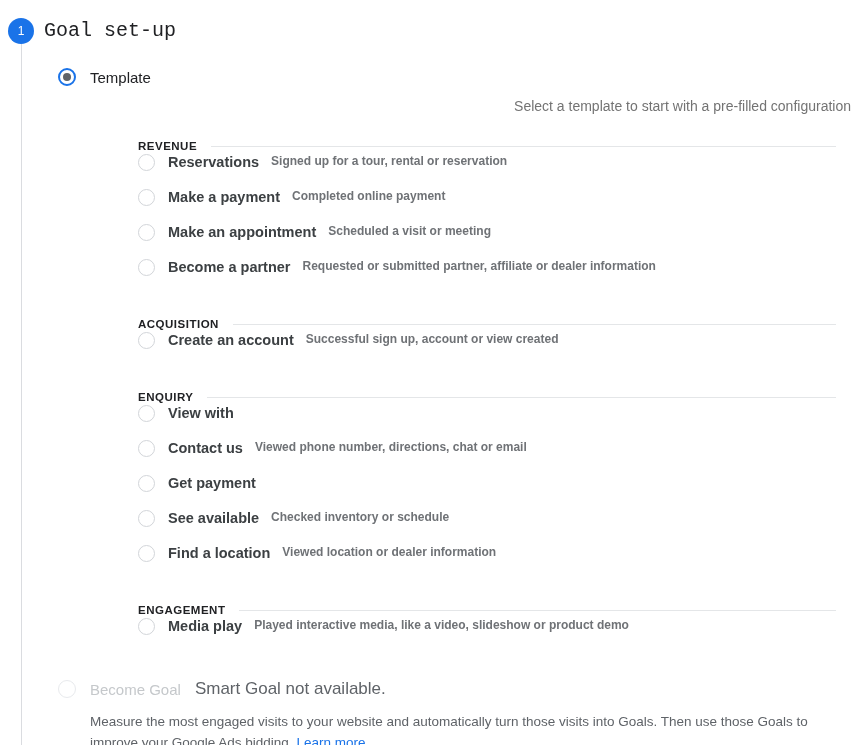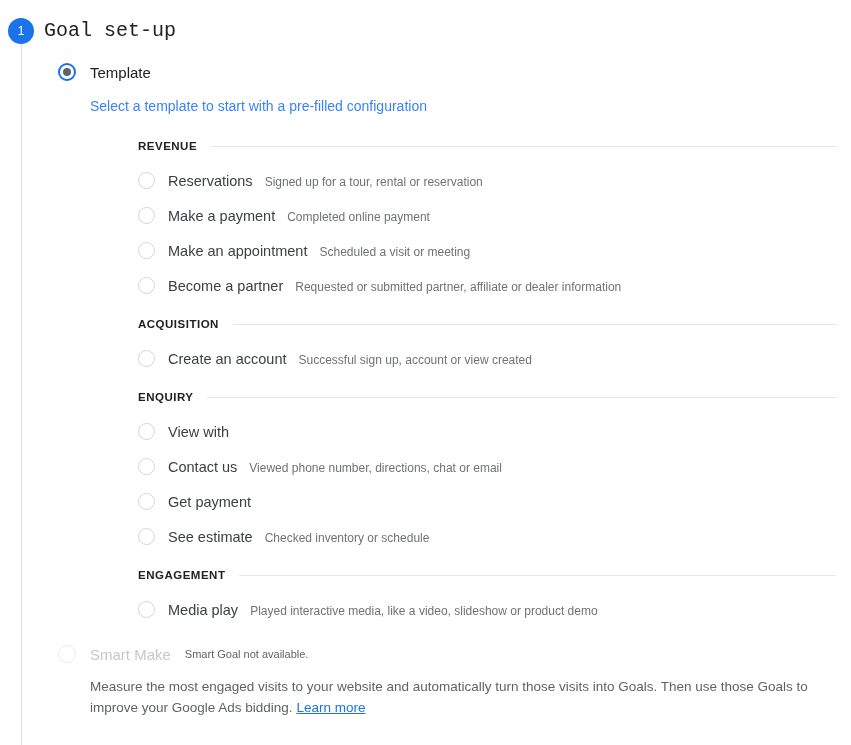--- a/index.html
+++ b/index.html
@@ -63,21 +63,21 @@
   .content {
     position: absolute;
     left: 58px;
     top: 58px;
     width: 793px;
   }
 
   
   .option-row {
     display: flex;
-    align-items: center;
+    align-items: flex-end;
     height: 28px;
   }
   .radio {
     width: 18px;
     height: 18px;
     min-width: 18px;
     border-radius: 50%;
     border: 2px solid #bdc1c6;
     box-sizing: border-box;
     position: relative;
@@ -108,22 +108,23 @@
   }
   .option-label {
     margin-left: 14px;
     font-size: 15px;
     color: #202124;
   }
   .helper-text {
     margin-top: 10px;
     margin-left: 32px;
     font-size: 14px;
-    color: #3b82f6;
+    color: #737373;
     line-height: 20px;
+    text-align: right;
   }
 
   
   .groups {
     margin-top: 22px;
     margin-left: 64px;
     width: 714px;
   }
   .group {
     margin-bottom: 22px;
@@ -142,23 +143,24 @@
     padding-left: 16px;
   }
   .group-rule {
     flex: 1;
     height: 1px;
     background: #e4e6e8;
     margin-left: 14px;
   }
   .tpl-row {
     display: flex;
-    align-items: flex-end;
+    align-items: flex-start;
     height: 35px;
     margin-left: 16px;
+    font-weight: bold;
   }
   .tpl-label {
     margin-left: 13px;
     font-size: 14.5px;
     color: #3c4043;
     white-space: nowrap;
   }
   .tpl-desc {
     margin-left: 12px;
     font-size: 12px;
@@ -174,21 +176,21 @@
     margin-top: 6px;
   }
   .smart-label {
     margin-left: 14px;
     font-size: 15px;
     color: #c5c8cb;
     white-space: nowrap;
   }
   .smart-note {
     margin-left: 14px;
-    font-size: 11px;
+    font-size: 17px;
     color: #5f6368;
     white-space: nowrap;
   }
   .smart-desc {
     margin-top: 8px;
     margin-left: 32px;
     width: 760px;
     font-size: 13.5px;
     line-height: 21px;
     color: #5f6368;
@@ -272,42 +274,47 @@
         <span class="radio small"></span>
         <span class="tpl-label">Contact us</span>
         <span class="tpl-desc">Viewed phone number, directions, chat or email</span>
       </div>
       <div class="tpl-row">
         <span class="radio small"></span>
         <span class="tpl-label">Get payment</span>
       </div>
       <div class="tpl-row">
         <span class="radio small"></span>
-        <span class="tpl-label">See estimate</span>
+        <span class="tpl-label">See available</span>
         <span class="tpl-desc">Checked inventory or schedule</span>
+      </div>
+      <div class="tpl-row">
+        <span class="radio small"></span>
+        <span class="tpl-label">Find a location</span>
+        <span class="tpl-desc">Viewed location or dealer information</span>
       </div>
     </div>
 
     <div class="group">
       <div class="group-header">
         <span class="group-title">ENGAGEMENT</span>
         <span class="group-rule"></span>
       </div>
       <div class="tpl-row">
         <span class="radio small"></span>
         <span class="tpl-label">Media play</span>
         <span class="tpl-desc">Played interactive media, like a video, slideshow or product demo</span>
       </div>
     </div>
 
   </div>
 
   <div class="smart-row">
     <span class="radio disabled"></span>
-    <span class="smart-label">Smart Make</span>
+    <span class="smart-label">Become Goal</span>
     <span class="smart-note">Smart Goal not available.</span>
   </div>
 
   <div class="smart-desc">
     <span>Measure the most engaged visits to your website and automatically turn those visits into Goals. Then use those Goals to improve your Google Ads bidding. </span><a class="learn-link">Learn more</a>
   </div>
 
 </div>
 
 </body></html>

